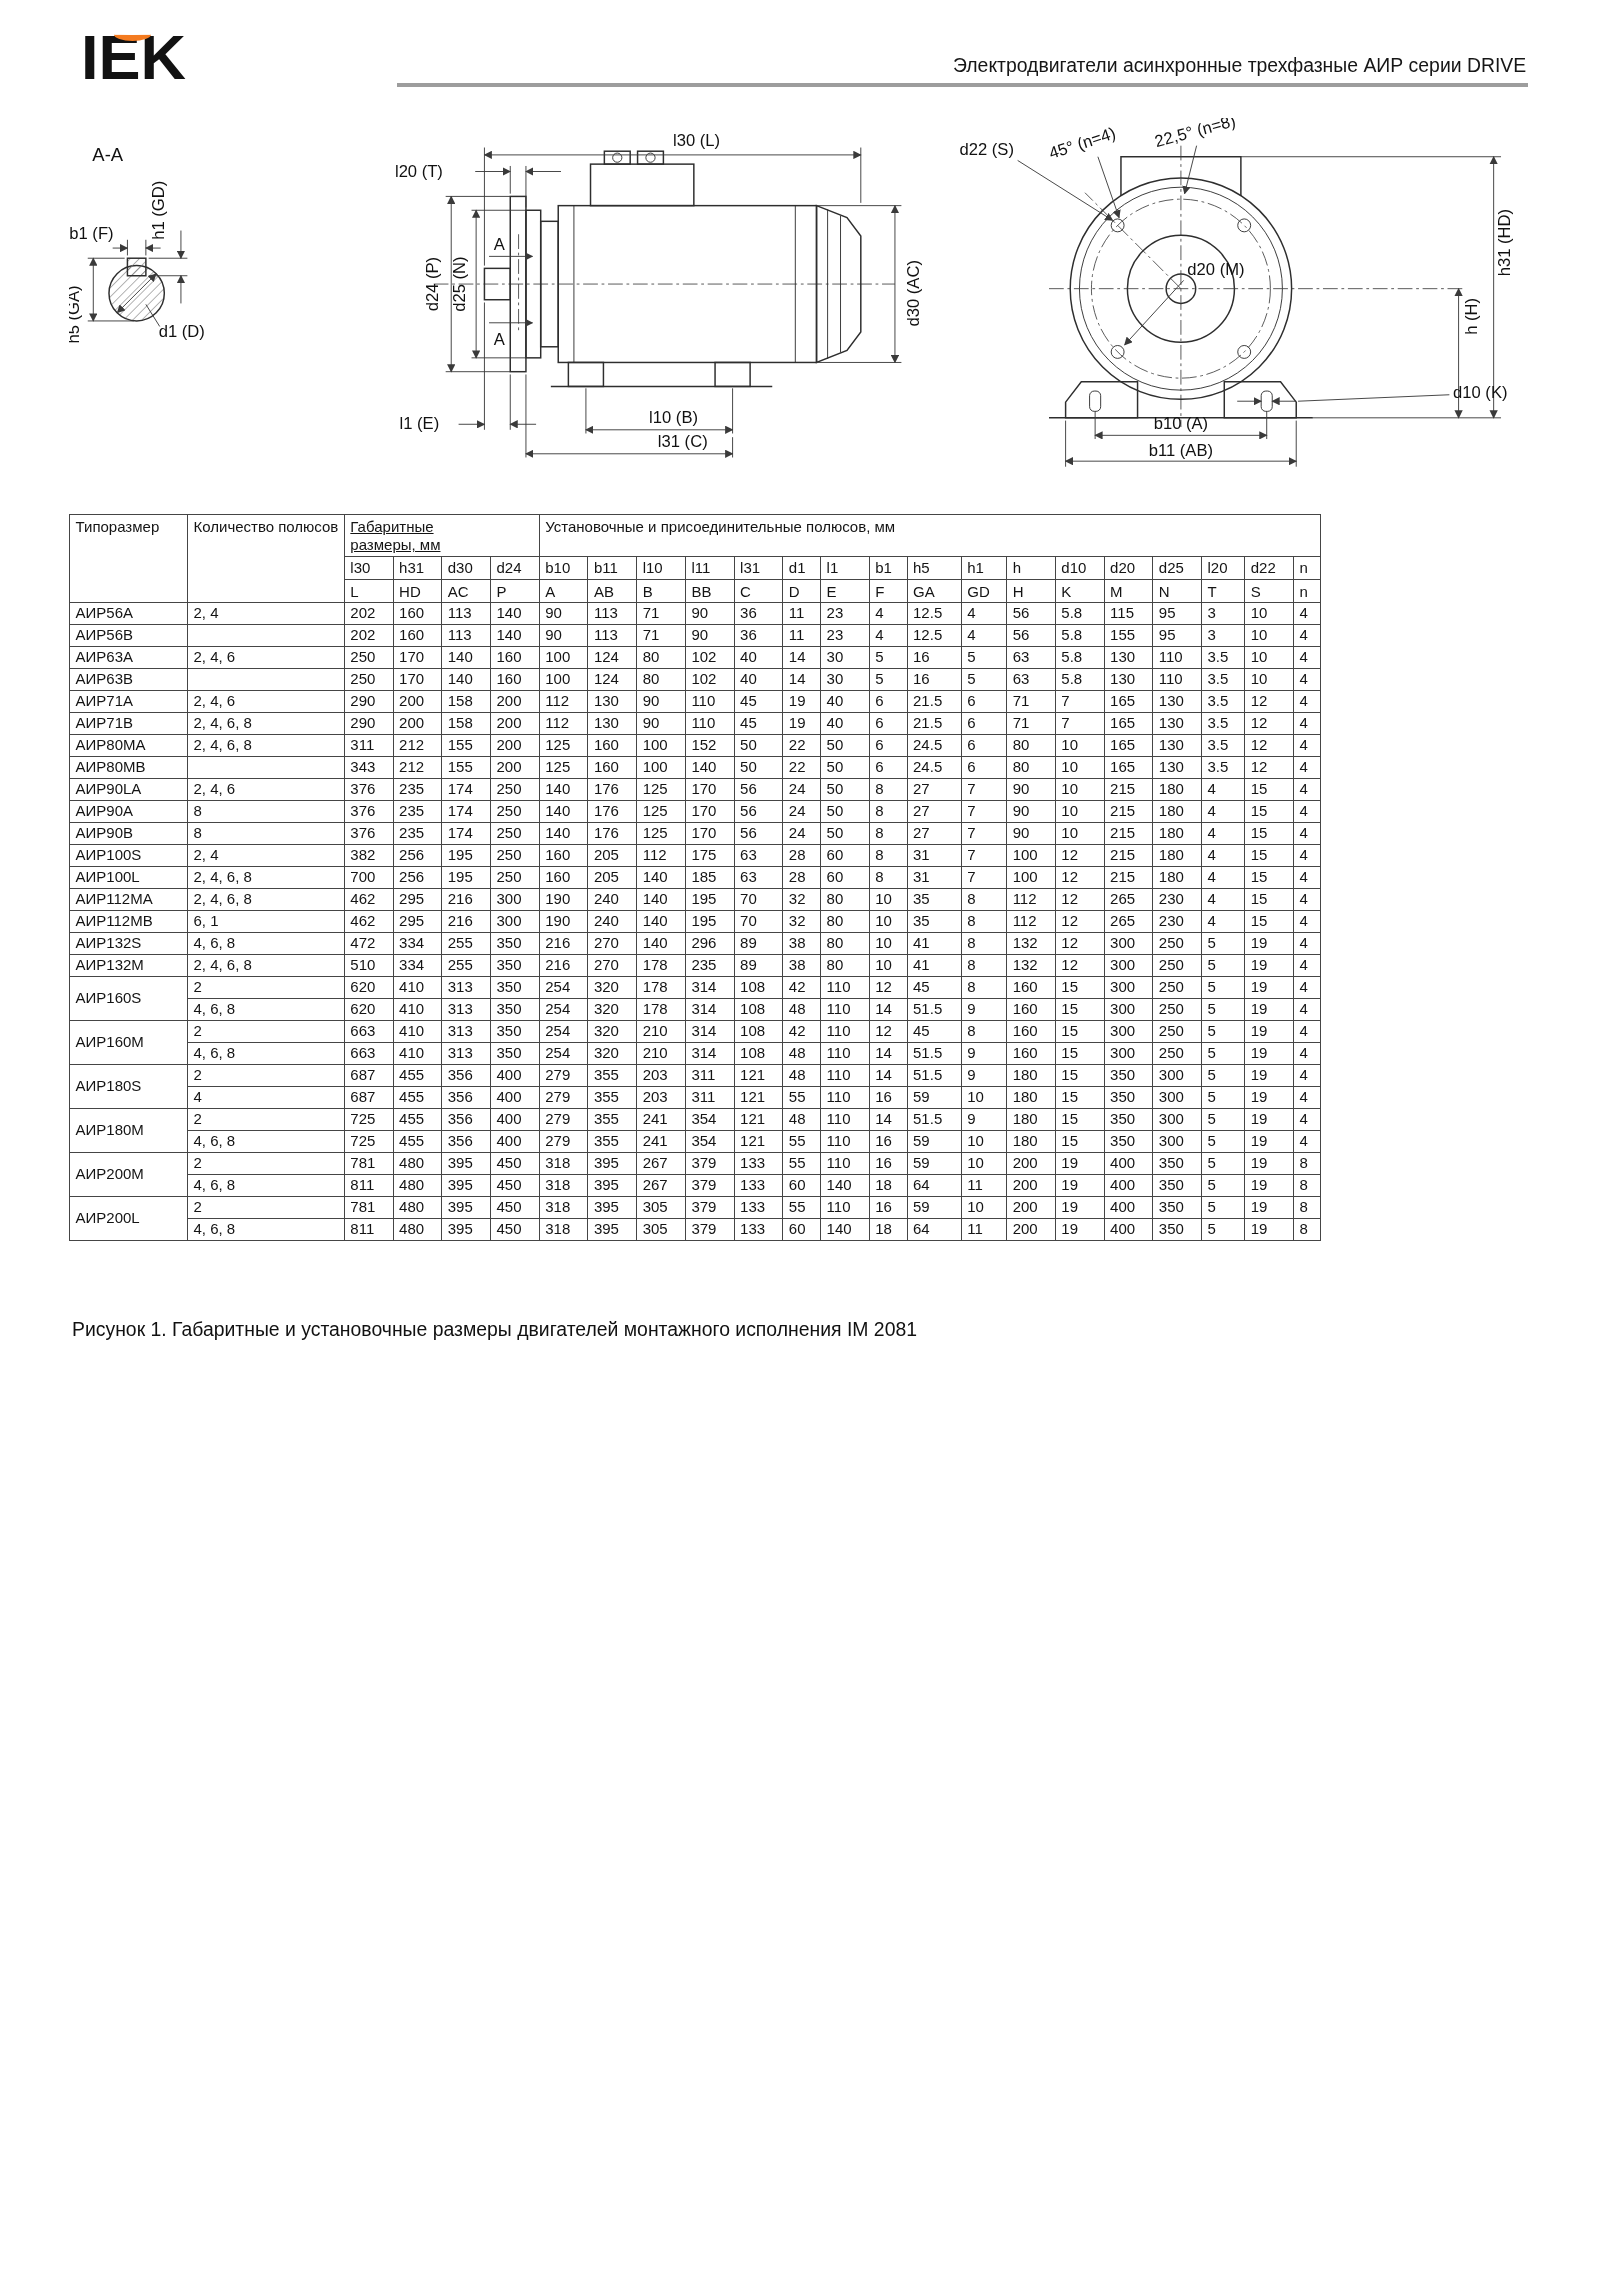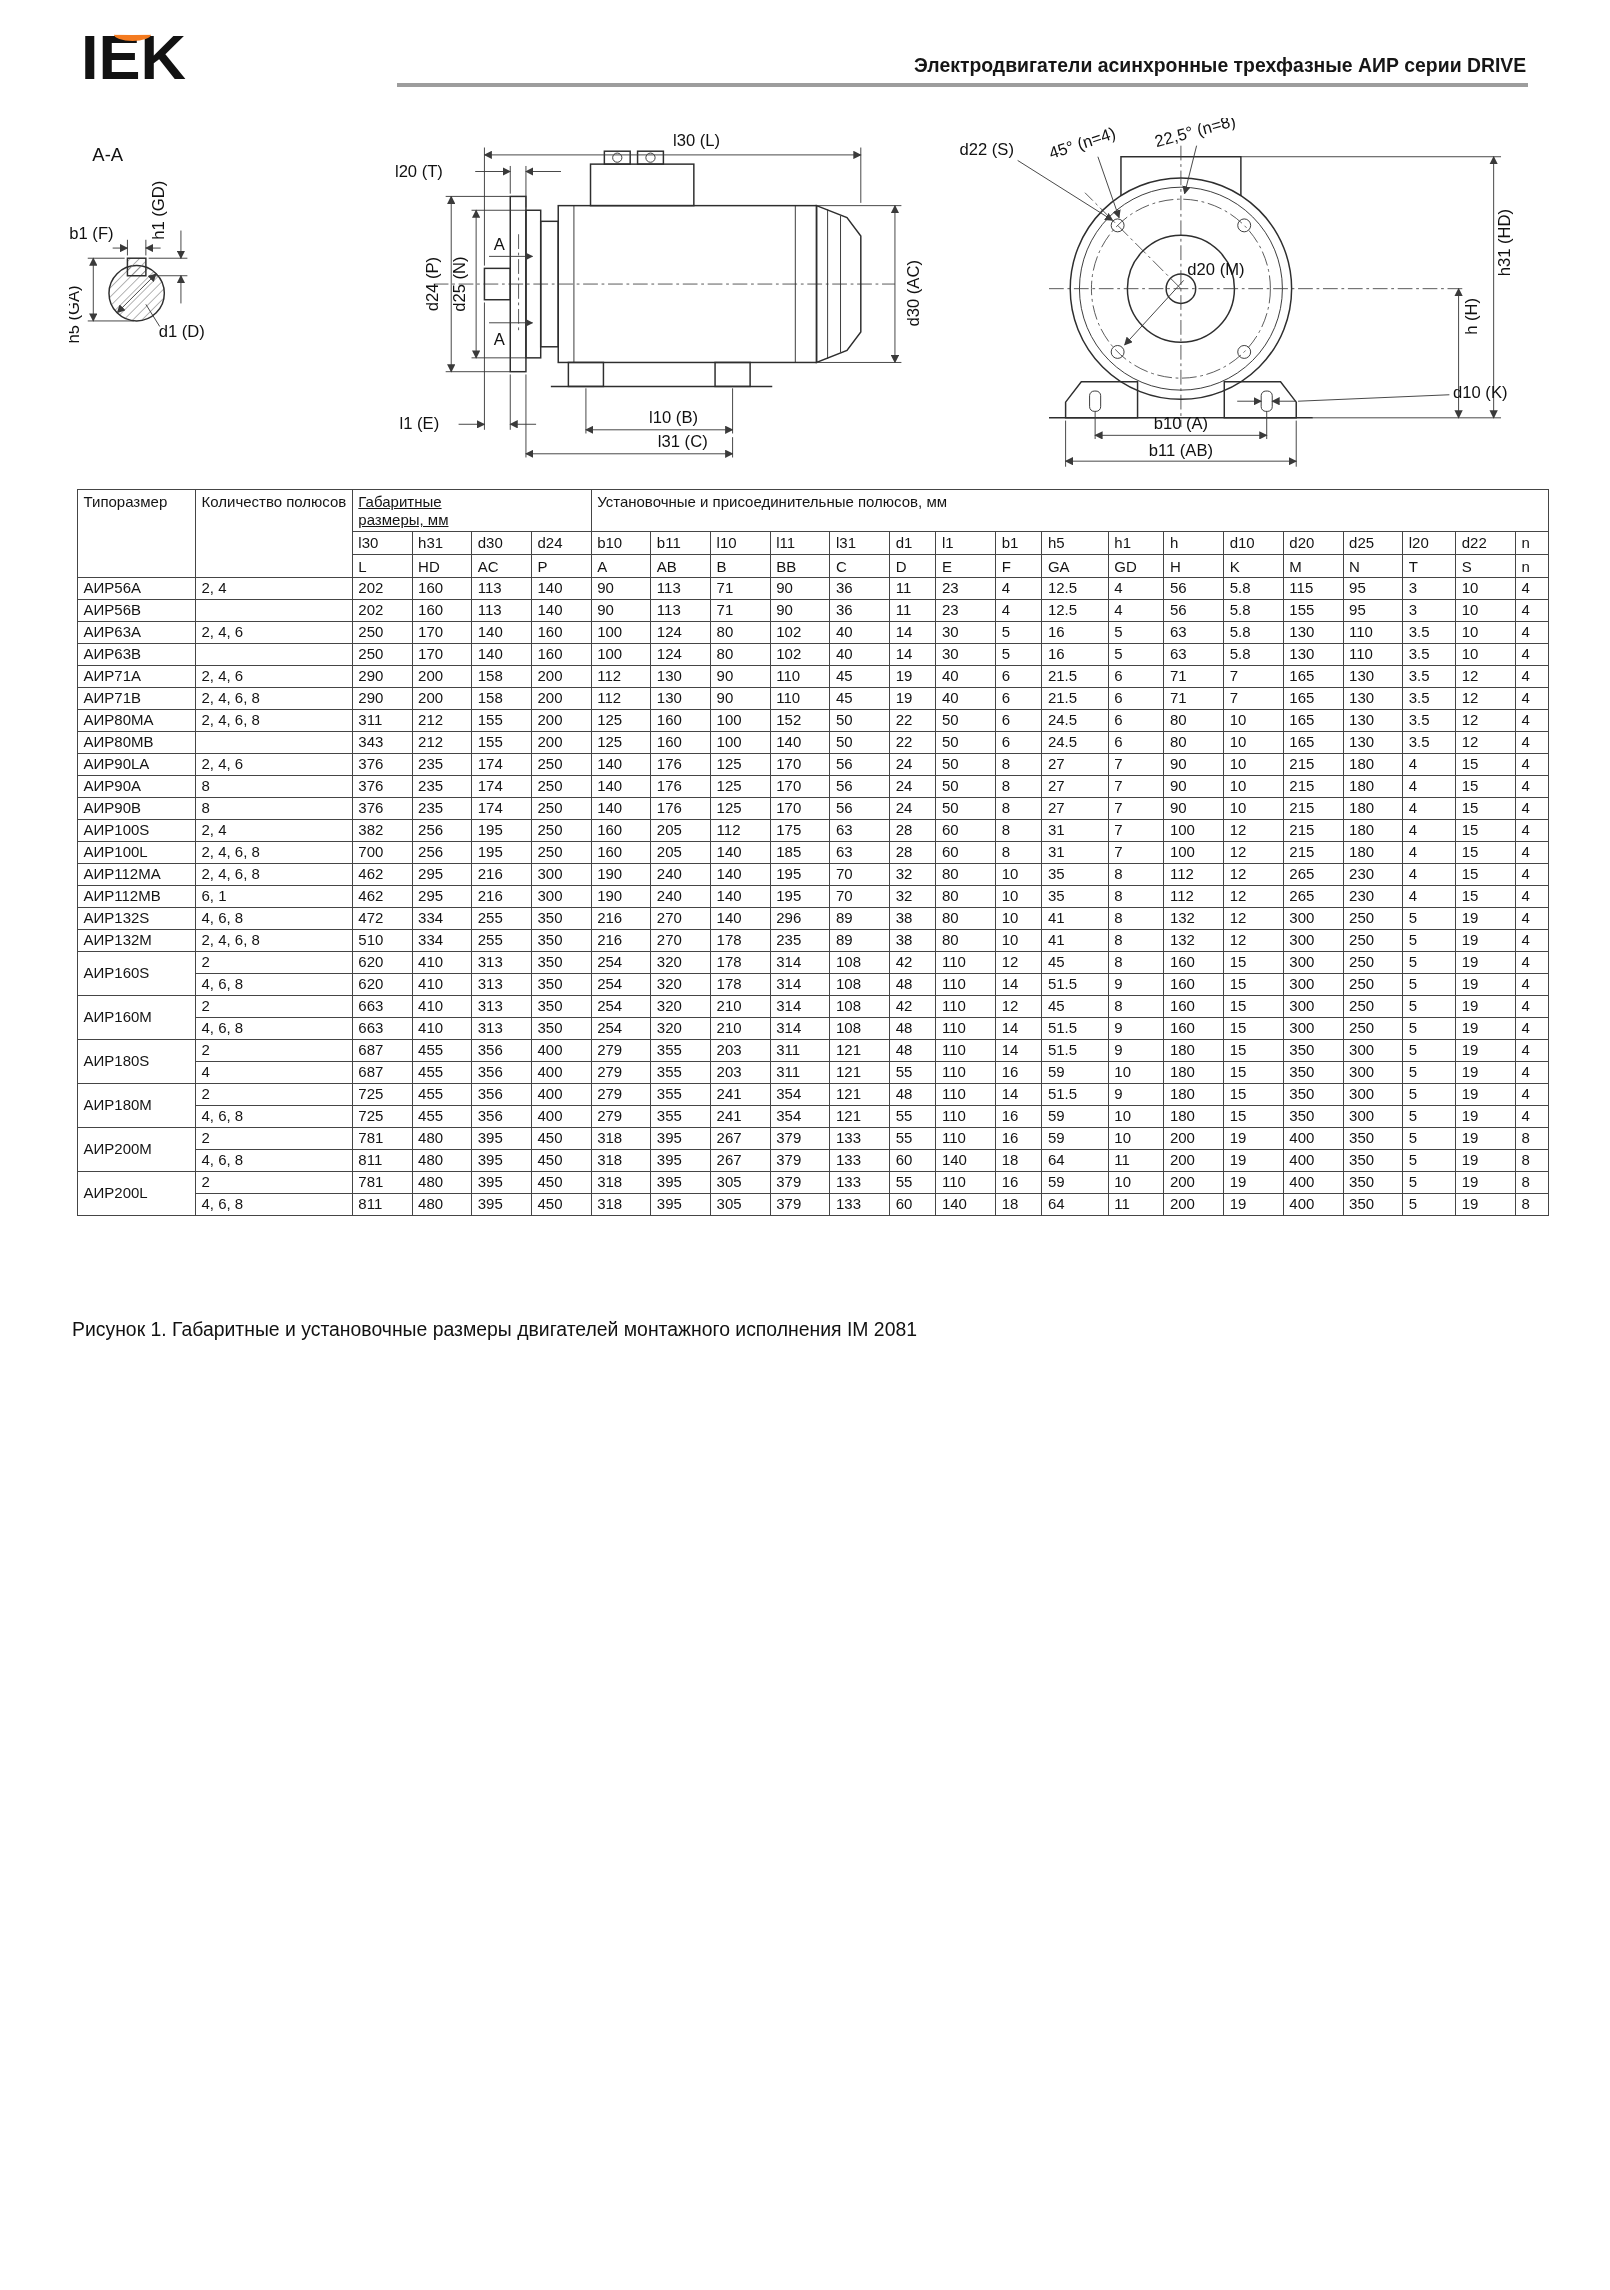--- a/index.html
+++ b/index.html
@@ -4,37 +4,37 @@
 <style>
   * { margin:0; padding:0; box-sizing:border-box; }
   html,body { background:#ffffff; }
   body { font-family:"Liberation Sans", sans-serif; color:#141414; }
   .page { position:relative; width:1611px; height:2291px; background:#fff; overflow:hidden;padding-left:25px; }
 
   
   .header { position:absolute; left:81px; top:26px; right:83px; height:78px; }
   .logo { position:relative; display:inline-block; font-weight:bold; font-size:63px; letter-spacing:0px; color:#121212; line-height:1; }
   .logo-accent { position:absolute; left:33px; top:1.8px; width:37px; height:13px; border-bottom:6.5px solid #F47B20; border-radius:50%; }
-  .title { position:absolute; right:1.8px; top:28px; font-size:19.4px; font-weight:bold; color:#161616; }
+  .title { position:absolute; right:1.8px; top:28px; font-size:19.4px; font-weight:normal; color:#161616; }
   .title-rule { position:absolute; right:0; top:57px; width:1131px; height:3.7px; background:#9d9d9d; }
 
   
   .figure { position:absolute; top:118px; left:69px; }
   .figure text { font-family:"Liberation Sans", sans-serif; }
   .lbl { font-size:18px; fill:#111; }
   .lbl-lg { font-size:20px; }
   .fig-outline { stroke:#2e2e2e; stroke-width:1.6; fill:none; }
   .fig-face { stroke:#2e2e2e; stroke-width:1.6; fill:#ffffff; }
   .fig-thin { stroke:#2e2e2e; stroke-width:1; fill:none; }
   .fig-dim { stroke:#3a3a3a; stroke-width:1; fill:none; }
   .fig-cl { stroke:#3a3a3a; stroke-width:0.9; fill:none; stroke-dasharray:16 4 3 4; }
   .fig-hatch { fill:url(#hatch); stroke:#2e2e2e; stroke-width:1.6; }
 
   
-  .dim-table { position:absolute; top:489px; left:69px; width:1472px; border-collapse:collapse; table-layout:auto; font-size:15px; color:#141414; border-top:1.8px solid #222;margin-left:8px; }
+  .dim-table { position:absolute; top:514px; left:69px; width:1252px; border-collapse:collapse; table-layout:auto; font-size:15px; color:#141414; border-top:1.8px solid #222; }
   .dim-table td { border:0.9px solid #454545; padding:0.9px 5.5px; height:22px; line-height:18.5px; white-space:nowrap; vertical-align:middle; text-align:left; font-weight:400; }
   .dim-table thead td { vertical-align:top; padding-top:2.8px; }
   .col-type { width:118px; }
   .col-poles { width:103px; }
   .group-span { display:block; width:111px; white-space:normal;text-decoration:underline; }
 
   
   .caption { position:absolute; top:1318px; left:72px; font-size:19.4px; color:#111; }
 </style>
 </head>

